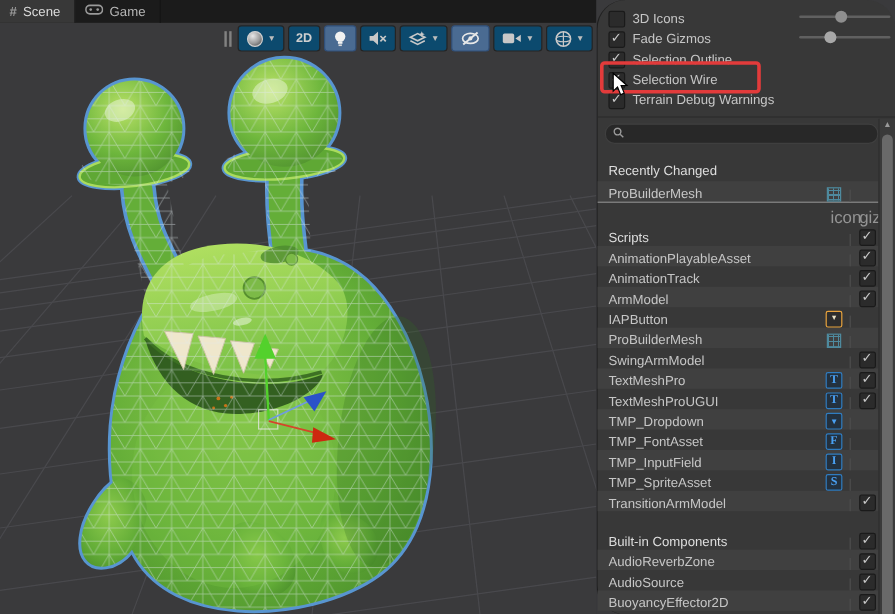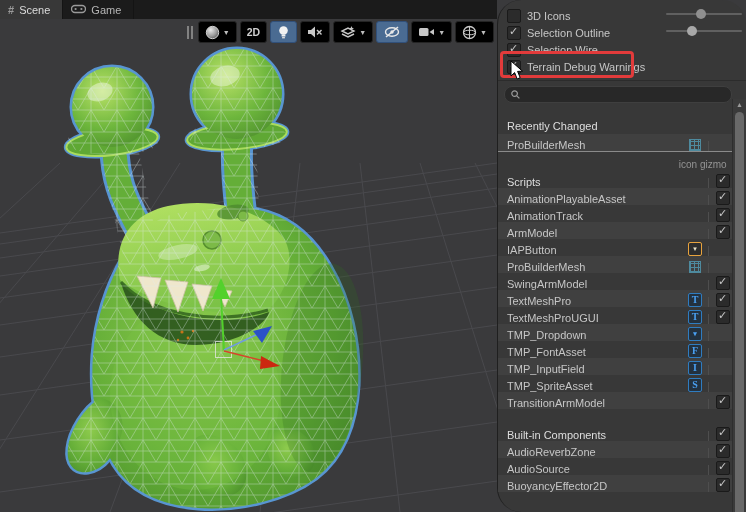--- a/index.html
+++ b/index.html
@@ -9,21 +9,21 @@
   #scene{position:absolute;left:0;top:0;width:497px;height:512px;overflow:hidden;background:#3a3a3c;}
   #tabbar{position:absolute;left:0;top:0;width:100%;height:19px;background:#1b1b1b;display:flex;z-index:5;}
   .tab{display:flex;align-items:center;gap:5px;padding:0 12px 0 8px;font-size:11px;color:#b6b6b6;
        border-right:1px solid #141414;height:19px;}
   .tab.active{background:#383838;color:#dcdcdc;}
   .tab .hash{color:#9a9a9a;font-size:11px;font-weight:bold;}
   #sceneSvg{position:absolute;left:0;top:0;}
   
   #scenetoolbar{position:absolute;top:21px;right:3px;display:flex;align-items:center;gap:3px;z-index:6;}
   .tbtn{height:22px;display:flex;align-items:center;justify-content:center;gap:3px;padding:0 6px;
-        background:#000000;border:1px solid #242424;border-radius:3px;box-sizing:border-box;color:#cccccc;}
+        background:#0c4a6e;border:1px solid #242424;border-radius:3px;box-sizing:border-box;color:#cccccc;}
   .tbtn.active{background:#4a6b92;border-color:#31507a;}
   .tbtn .dd{font-size:7px;color:#bdbdbd;line-height:1;}
   .tbtn svg{display:block;}
   .tb2d{font-size:10.5px;font-weight:bold;color:#cfcfcf;}
   #tbhandle{width:7px;height:13px;display:flex;gap:2px;margin-right:1px;}
   #tbhandle i{display:block;width:2px;height:13px;background:#828282;}
   
   #panel{position:absolute;right:0;top:0;width:249px;height:512px;background:#383838;border-left:1px solid #1f1f1f;
          box-sizing:border-box;color:#c6c6c6;font-size:11px;position:absolute;}
   .optrow{display:flex;align-items:center;height:17px;padding-left:9px;gap:6px;}
@@ -46,21 +46,21 @@
   .gizcell{width:22px;display:flex;justify-content:center;flex:none;}
   .tmpicon{width:12px;height:12px;border:1px solid #2f7cc0;border-radius:2px;background:#23313f;
            color:#4aa0f2;font:bold 10px/12px "Liberation Serif",serif;text-align:center;}
   .tmpicon.small{font-size:7px;line-height:12px;}
   .iapicon{width:12px;height:12px;border:1px solid #e8a33d;border-radius:2px;background:#2d2d2d;
            color:#e9e2c8;font-size:7px;line-height:12px;text-align:center;}
   .pbicon{width:12px;height:12px;border:1px solid #4e8a9e;box-sizing:border-box;
           background-image:repeating-linear-gradient(0deg,#4e8a9e 0 1px,transparent 1px 4px),
                            repeating-linear-gradient(90deg,#4e8a9e 0 1px,transparent 1px 4px);}
   #rchr{height:1px;background:#8a8a8a;margin:0;}
-  #colheads{display:flex;align-items:center;height:14px;padding:0 20px 0 9px;margin-top:5px;color:#949494;font-size:10px;}
+  #colheads{display:flex;align-items:center;height:14px;padding:0 4px 0 9px;margin-top:5px;color:#949494;font-size:14px;}
   #colheads .sp{flex:1;}
   #colheads .c1{width:24px;text-align:center;flex:none;}
   #colheads .c2{width:26px;text-align:center;flex:none;}
   
   #redbox{position:absolute;left:2px;top:51px;width:134px;height:27px;border:3px solid #e23b3b;border-radius:4px;
           box-sizing:border-box;pointer-events:none;z-index:9;}
   #cursor{position:absolute;left:12px;top:60px;z-index:10;pointer-events:none;}
   
   #vscroll{position:absolute;right:0;top:99px;width:14px;height:413px;background:#3a3a3a;border-left:1px solid #2e2e2e;
            box-sizing:border-box;}
@@ -300,20 +300,24 @@
   </div>
 
   <div id="panel" style="padding-top:7px;border-radius:24px;">
 
     <div class="optrow">
       <span class="cb"></span>
       <span>3D Icons</span>
     </div>
     <div class="optrow">
       <span class="cb on"></span>
+      <span>Fade Gizmos</span>
+    </div>
+    <div class="optrow">
+      <span class="cb on"></span>
       <span>Selection Outline</span>
     </div>
     <div class="optrow">
       <span class="cb on"></span>
       <span>Selection Wire</span>
     </div>
     <div class="optrow">
       <span class="cb on"></span>
       <span>Terrain Debug Warnings</span>
     </div>

